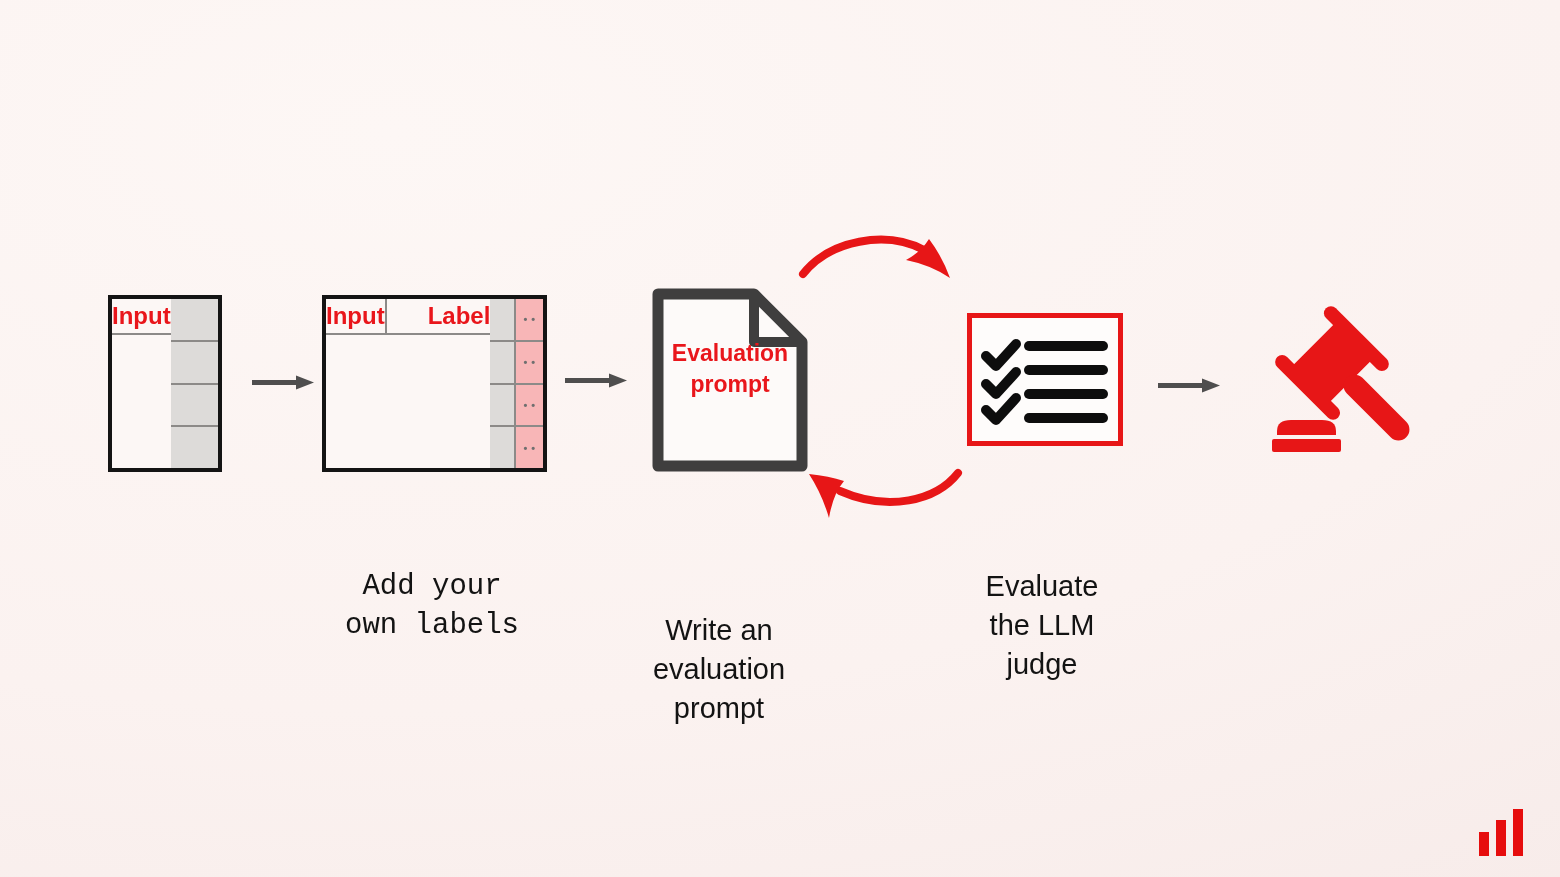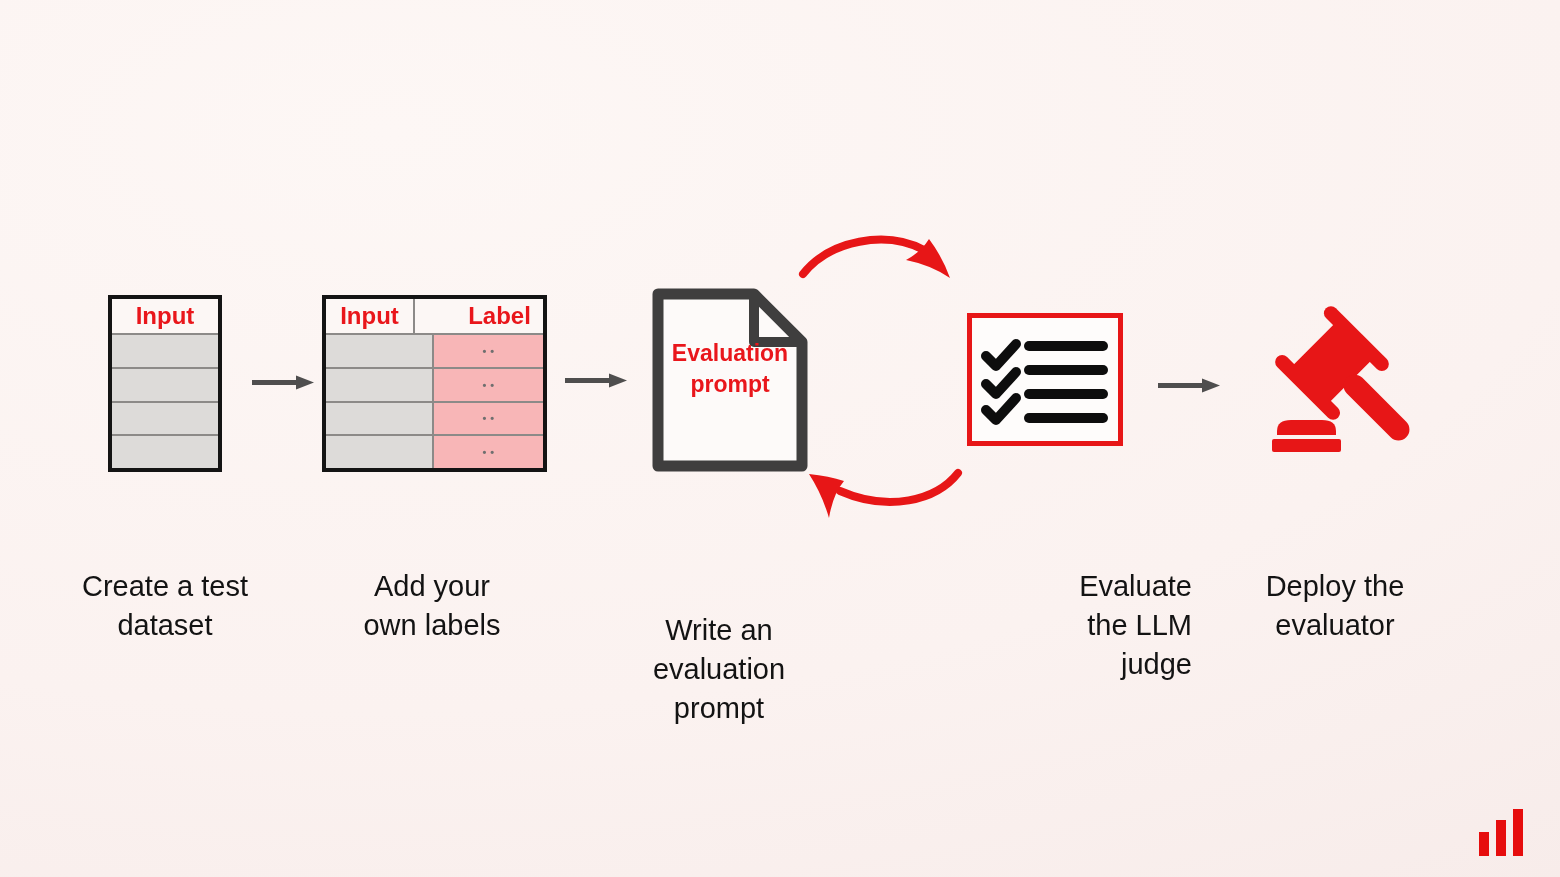--- a/index.html
+++ b/index.html
@@ -2,21 +2,21 @@
 <html><head>
 <meta charset="utf-8">
 <style>
   html,body{margin:0;padding:0;}
   .canvas{
     position:relative;width:1560px;height:877px;overflow:hidden;
     background:radial-gradient(140% 120% at 25% 15%, #fdf7f5 0%, #fbf2f0 55%, #f6eae8 100%);
     font-family:"Liberation Sans",sans-serif;
   }
   
-  .dtable{position:absolute;box-sizing:border-box;border:4px solid #141414;background:#fcf7f5;display:flex;flex-direction:column;}
+  .dtable{position:absolute;box-sizing:border-box;border:4px solid #141414;background:#fcf7f5;display:flex;flex-direction:row;}
   .t-one{left:108px;top:295px;width:114px;height:177px;}
   .t-two{left:322px;top:295px;width:225px;height:177px;}
   .thead{height:34px;flex:0 0 34px;display:flex;align-items:center;justify-content:center;
          color:#e9161b;font-weight:bold;font-size:24px;border-bottom:2px solid #8c8a88;background:#fcf7f5;}
   .thead2{height:34px;flex:0 0 34px;display:flex;border-bottom:2px solid #8c8a88;background:#fcf7f5;}
   .thcell{flex:1;display:flex;align-items:center;justify-content:center;color:#e9161b;font-weight:bold;font-size:24px;}
   .thcell+.thcell{border-left:2px solid #8c8a88;padding-left:41px;}
   .tbody{flex:1;display:flex;flex-direction:column;}
   .trow{flex:1;background:#dddbd9;}
   .trow+.trow{border-top:2px solid #8c8a88;}
@@ -31,21 +31,21 @@
   .doc-text{position:absolute;left:650px;top:338px;width:160px;text-align:center;color:#e9161b;
             font-weight:bold;font-size:23px;line-height:31px;white-space:pre-line;}
   .cycle-svg{position:absolute;left:788px;top:228px;}
   .checklist{position:absolute;left:967px;top:313px;width:156px;height:133px;box-sizing:border-box;
              border:5px solid #e71617;background:#fefcfb;}
   .gavel-svg{position:absolute;left:1245px;top:300px;}
   .logo-svg{position:absolute;left:1475px;top:805px;}
   
   .caption{position:absolute;top:567px;width:300px;text-align:center;color:#131313;
            font-size:29px;line-height:39px;white-space:pre-line;}
-  .cap1{left:15px;} .cap2{left:282px;} .cap3{left:569px;margin-top:44px;} .cap4{left:892px;text-align:right;} .cap5{left:1185px;}
+  .cap1{left:15px;} .cap2{left:282px;font-family:Liberation Mono, monospace;} .cap3{left:569px;margin-top:44px;} .cap4{left:892px;} .cap5{left:1185px;}
 </style>
 </head>
 <body>
 
 <div class="canvas">
 
   <div class="dtable t-one">
     <div class="thead">Input</div>
     <div class="tbody">
       <div class="trow"></div>
@@ -125,32 +125,28 @@
     <g transform="rotate(45,87,63)" fill="#e71617">
       <rect x="61" y="25" width="52" height="76" rx="5"></rect>
       <rect x="44" y="21.5" width="86" height="14" rx="7"></rect>
       <rect x="44" y="90.5" width="86" height="14" rx="7"></rect>
       <rect x="108" y="52" width="84" height="22" rx="11"></rect>
     </g>
     <path d="M32,135 L32,131 Q32,120 46,120 L77,120 Q91,120 91,131 L91,135 Z" fill="#e71617"></path>
     <rect x="27" y="139" width="69" height="13" rx="2" fill="#e71617"></rect>
   </svg>
 
-  <div class="caption cap1">Create a test
-dataset</div>
   <div class="caption cap2">Add your
 own labels</div>
   <div class="caption cap3">Write an
 evaluation
 prompt</div>
   <div class="caption cap4">Evaluate
 the LLM
 judge</div>
-  <div class="caption cap5">Deploy the
-evaluator</div>
 
   <svg class="logo-svg" width="54" height="54" viewBox="0 0 54 54">
     <rect x="4" y="27" width="10" height="24" fill="#e60d0d"></rect>
     <rect x="21" y="15" width="10" height="36" fill="#e60d0d"></rect>
     <rect x="38" y="4" width="10" height="47" fill="#e60d0d"></rect>
   </svg>
 
 </div>
 
 </body></html>

